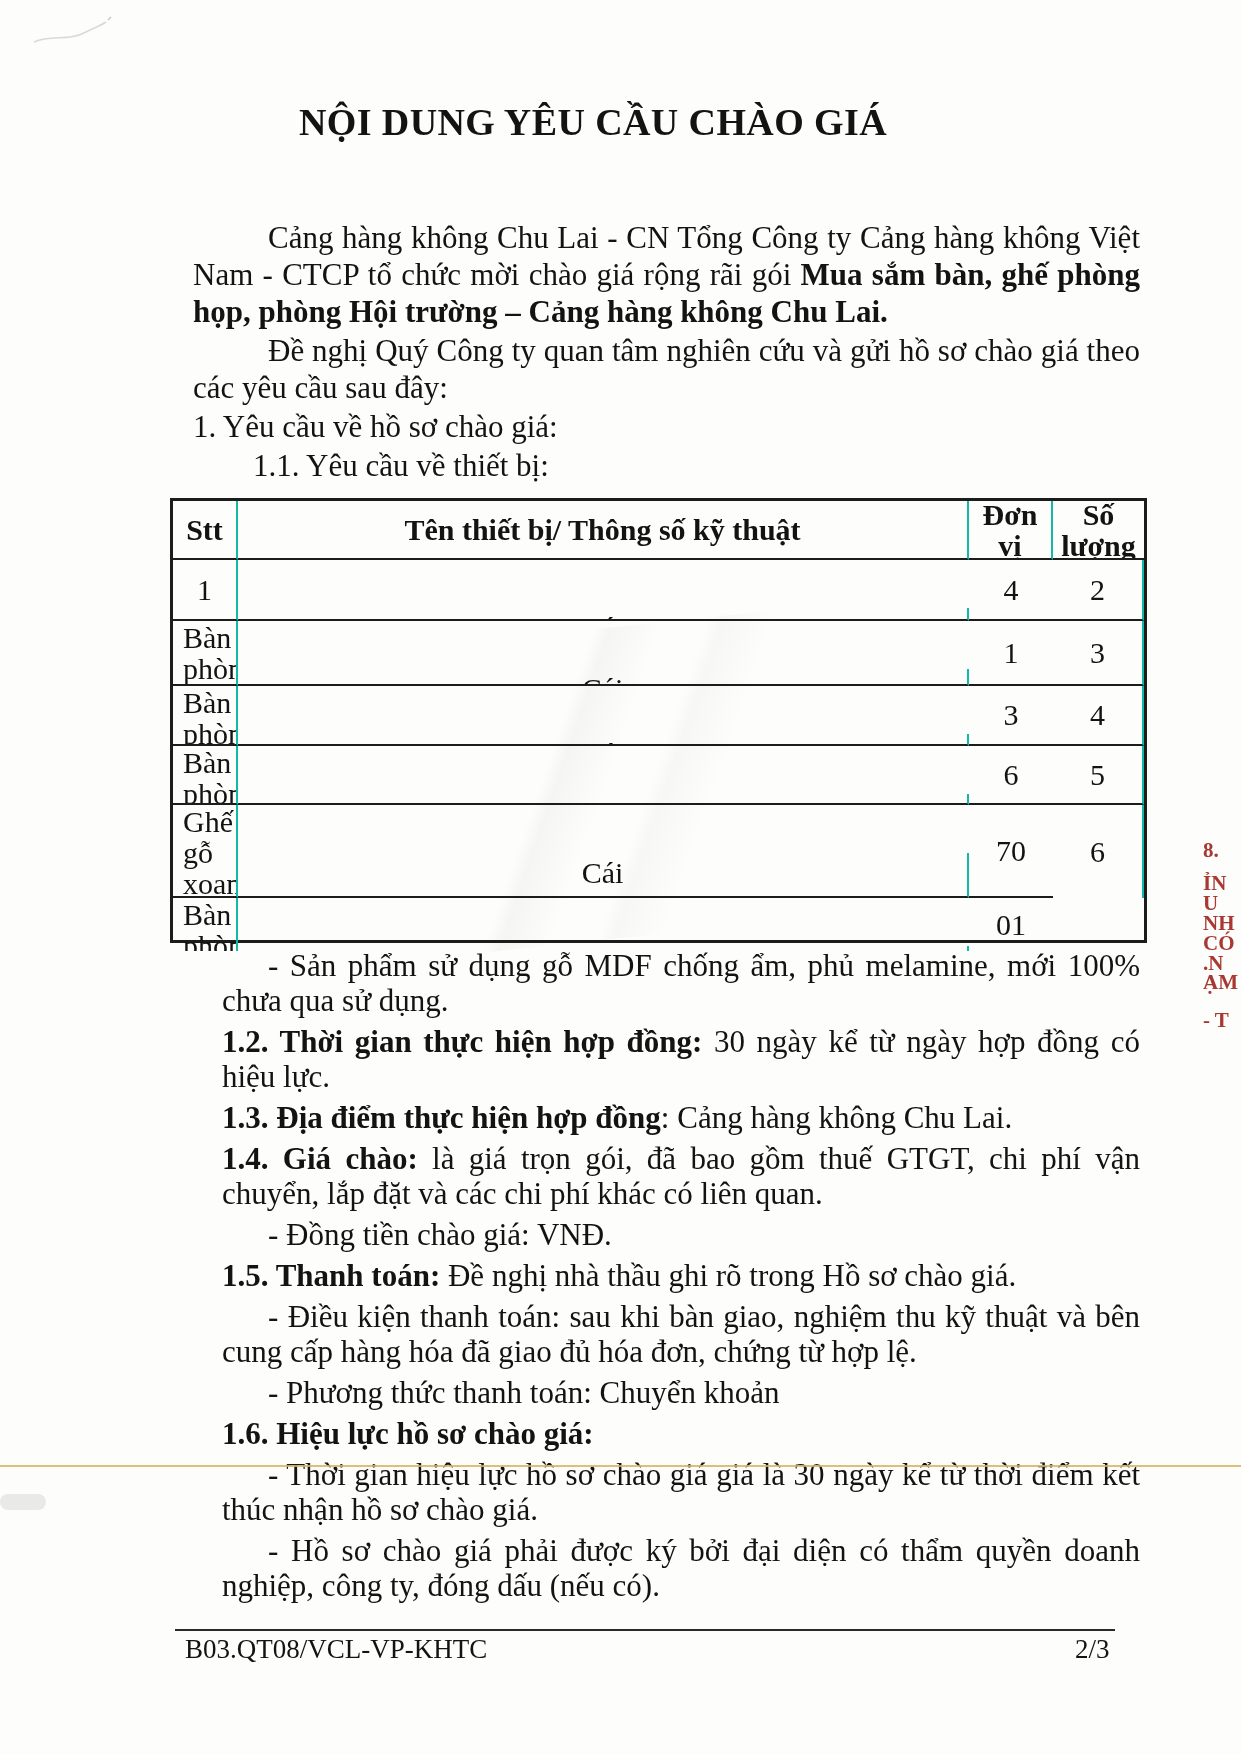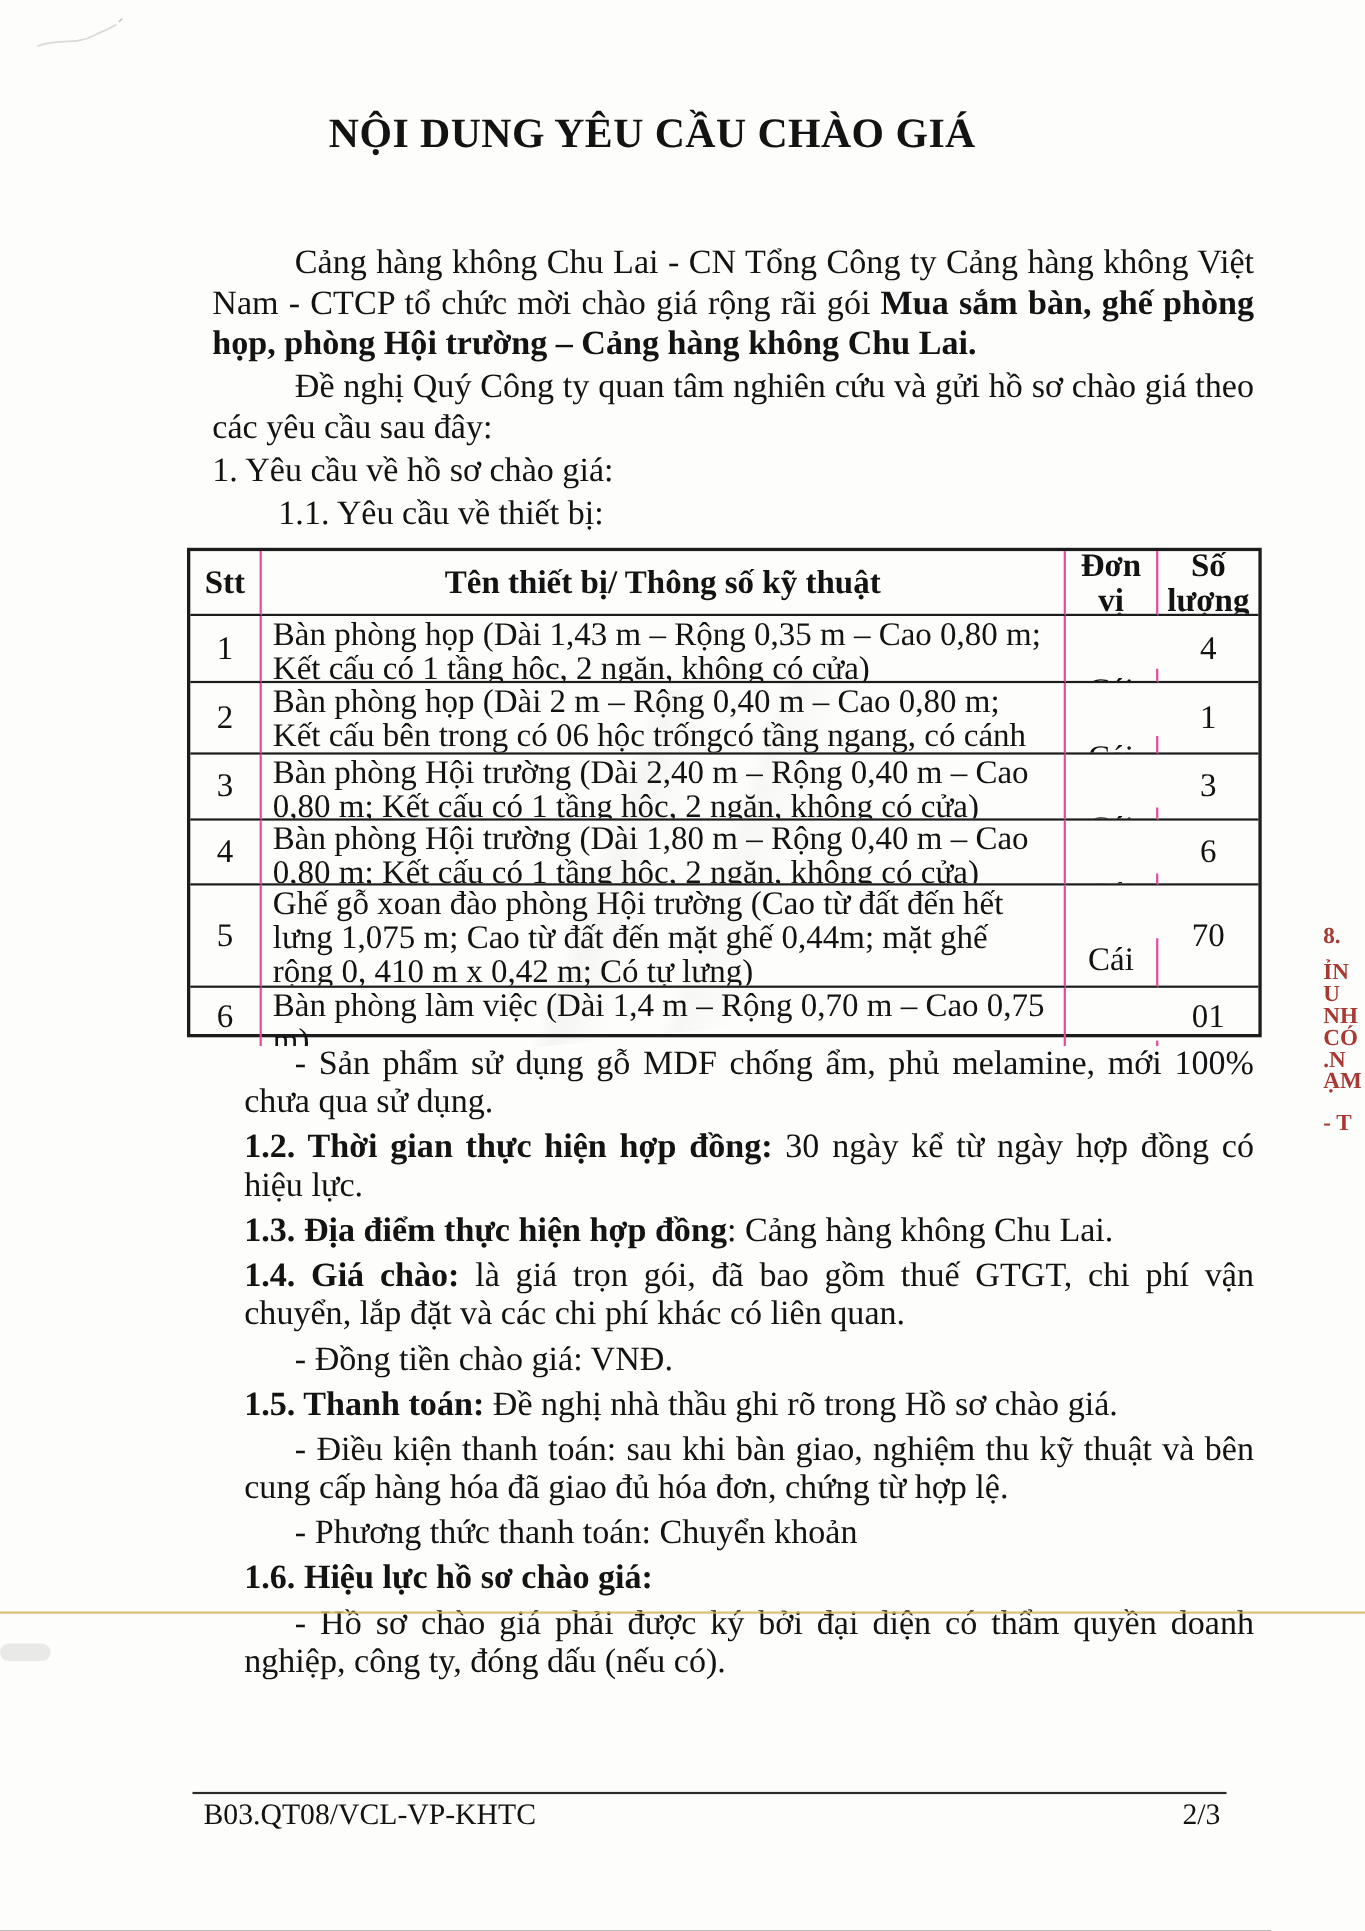--- a/index.html
+++ b/index.html
@@ -23,21 +23,21 @@
   .h11 { font-weight:normal; padding-left:60px; text-align:left; }
 
   .eq-table {
     position:absolute; top:498px; left:170px; width:977px; height:445px;
     display:grid; box-sizing:border-box;
     grid-template-columns:65px 731px 84px 1fr;
     grid-template-rows:59px 61px 65px 60px 59px 93px 1fr;
     border:3px solid #1c1c1c; font-size:30px; background:transparent;
   }
   .cell {
-    border-right:2px solid #ec4899; border-bottom:2px solid #1c1c1c;
+    border-right:2px solid #14b8a6; border-bottom:2px solid #1c1c1c;
     box-sizing:border-box; overflow:hidden; padding:2px 6px;
   }
   .cell.last-col { border-right:none; }
   .cell.last-row { border-bottom:none; }
   .th { display:flex; align-items:center; justify-content:center;
         font-weight:bold; text-align:center; line-height:31px; padding:2px 4px; }
   .stt { display:flex; align-items:center; justify-content:center; }
   .desc { line-height:31px; padding:1px 8px 0 10px; text-align:left; }
   .unit { text-align:center; padding-top:3px;margin-top:48px; }
   .qty { display:flex; align-items:center; justify-content:center; }
@@ -96,21 +96,20 @@
     <p class="h11">1.1.  Yêu cầu về thiết bị:</p>
   </div>
 
   <div class="eq-table">
     <div class="cell th">Stt</div>
     <div class="cell th">Tên thiết bị/ Thông số kỹ thuật</div>
     <div class="cell th">Đơn vị</div>
     <div class="cell th last-col">Số lượng</div>
 
     <div class="cell stt">1</div>
-    <div class="cell desc">Bàn phòng họp (Dài 1,43 m – Rộng 0,35 m – Cao 0,80 m; Kết cấu có 1 tầng hộc, 2 ngăn, không có cửa)</div>
     <div class="cell unit">Cái</div>
     <div class="cell qty last-col">4</div>
 
     <div class="cell stt">2</div>
     <div class="cell desc">Bàn phòng họp (Dài 2 m – Rộng 0,40 m – Cao 0,80 m; Kết cấu bên trong có 06 hộc trốngcó tầng ngang, có cánh mở)</div>
     <div class="cell unit">Cái</div>
     <div class="cell qty last-col">1</div>
 
     <div class="cell stt">3</div>
     <div class="cell desc">Bàn phòng Hội trường (Dài 2,40 m – Rộng 0,40 m – Cao 0,80 m; Kết cấu có 1 tầng hộc, 2 ngăn, không có cửa)</div>
@@ -136,20 +135,21 @@
   <div class="sections">
     <p class="dash">- Sản phẩm sử dụng gỗ MDF chống ẩm, phủ melamine, mới 100% chưa qua sử dụng.</p>
     <p><span class="slabel">1.2.  Thời gian thực hiện hợp đồng:</span><span> 30 ngày kể từ ngày hợp đồng có hiệu lực.</span></p>
     <p><span class="slabel">1.3.  Địa điểm thực hiện hợp đồng</span><span>: Cảng hàng không Chu Lai.</span></p>
     <p><span class="slabel">1.4.  Giá chào:</span><span> là giá trọn gói, đã bao gồm thuế GTGT, chi phí vận chuyển, lắp đặt và các chi phí khác có liên quan.</span></p>
     <p class="dash">- Đồng tiền chào giá: VNĐ.</p>
     <p><span class="slabel">1.5.  Thanh toán:</span><span> Đề nghị nhà thầu ghi rõ trong Hồ sơ chào giá.</span></p>
     <p class="dash">-  Điều kiện thanh toán: sau khi bàn giao, nghiệm thu kỹ thuật và bên cung cấp hàng hóa đã giao đủ hóa đơn, chứng từ hợp lệ.</p>
     <p class="dash">-  Phương thức thanh toán: Chuyển khoản</p>
     <p><span class="slabel">1.6.  Hiệu lực hồ sơ chào giá:</span></p>
+    <p class="dash">- Thời gian hiệu lực hồ sơ chào giá giá là 30 ngày kể từ thời điểm kết thúc nhận hồ sơ chào giá.</p>
     <p class="dash">- Hồ sơ chào giá phải được ký bởi đại diện có thẩm quyền doanh nghiệp, công ty, đóng dấu (nếu có).</p>
   </div>
 
   <div class="fold-line" style="background: rgb(216, 180, 94);"></div>
   <div class="smudge"></div>
 
   <span class="stamp-frag" style="top: 840px; color: rgb(168, 56, 50);">8.</span>
   <span class="stamp-frag" style="top: 873px; color: rgb(168, 56, 50);">ỈN</span>
   <span class="stamp-frag" style="top: 893px; color: rgb(168, 56, 50);">U</span>
   <span class="stamp-frag" style="top: 913px; color: rgb(168, 56, 50);">NH</span>

